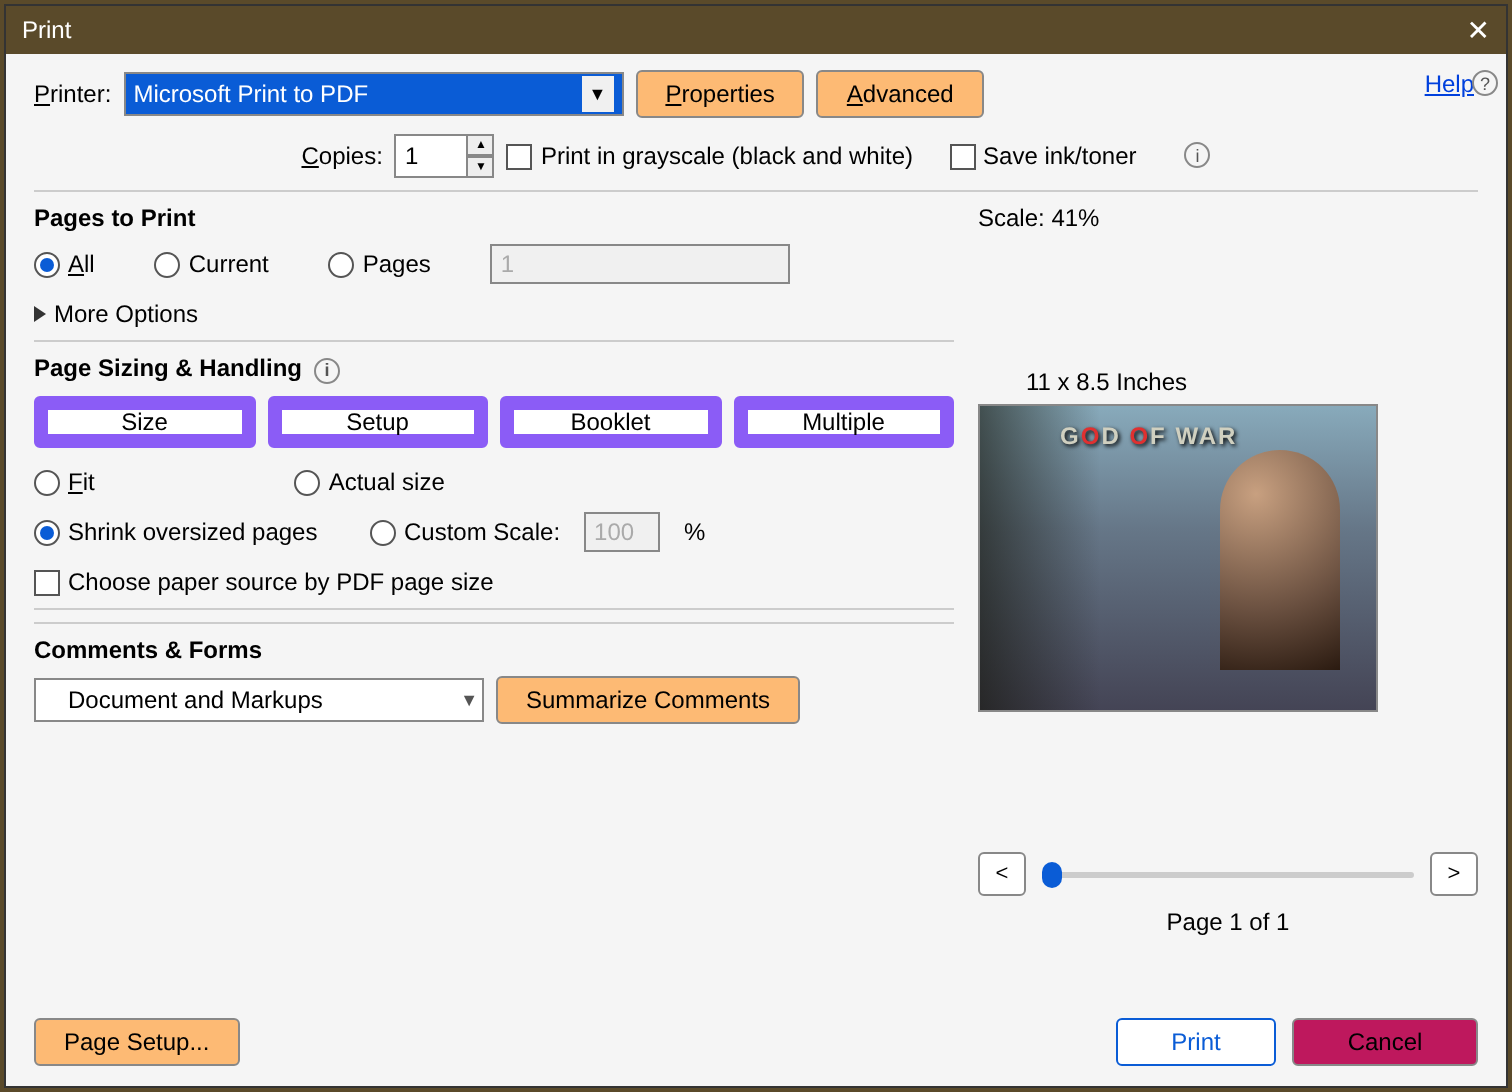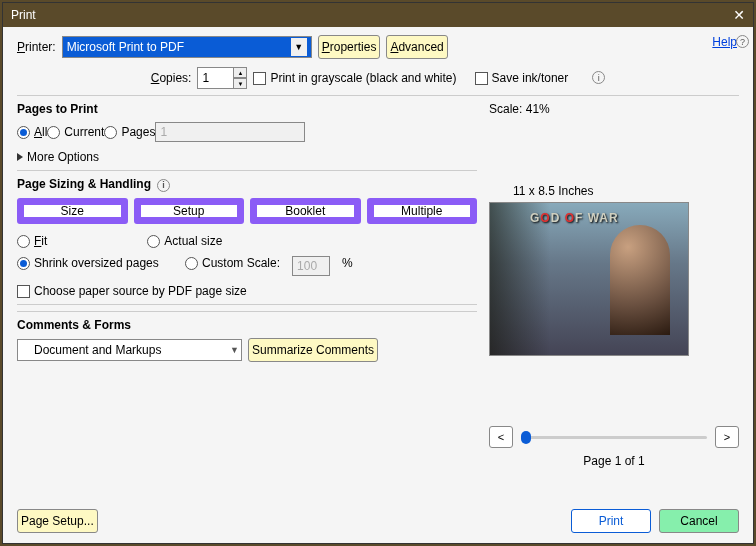--- a/index.html
+++ b/index.html
@@ -6,59 +6,59 @@
 body { background: #5a4a2a; width: 756px; height: 546px; overflow: hidden; }
 .dialog { width: 752px; height: 542px; margin: 2px; background: #f5f5f5; position: relative; border: 1px solid #333; }
 .titlebar { background: #5a4a2a; color: #fff; height: 24px; display: flex; align-items: center; padding: 0 8px; justify-content: space-between; }
 .titlebar .close { font-size: 14px; cursor: pointer; }
 .content { padding: 8px 14px; }
 .row { display: flex; align-items: center; gap: 6px; margin-bottom: 8px; }
 .lbl { color: #000; }
 .underline { text-decoration: underline; text-decoration-style: solid; }
 .printer-combo { width: 250px; background: #0a5cd6; color: #fff; border: 1px solid #888; height: 22px; display: flex; align-items: center; padding: 0 4px; position: relative; }
 .printer-combo .arrow { position: absolute; right: 4px; color: #000; background: #f0f0f0; width: 16px; height: 18px; display: flex; align-items: center; justify-content: center; font-size: 9px; }
-.btn { background: #fef9c3; border: 1px solid #888; border-radius: 3px; height: 24px; padding: 0 3px; cursor: pointer; }
+.btn { background: #fdba74; border: 1px solid #888; border-radius: 3px; height: 24px; padding: 0 14px; cursor: pointer; }
 .help { color: #0040dd; text-decoration: underline; position: absolute; right: 16px; top: 32px; }
 .help-q { position: absolute; right: 4px; top: 32px; width: 13px; height: 13px; border: 1px solid #888; border-radius: 50%; font-size: 9px; display: flex; align-items: center; justify-content: center; color: #555;}
 .spin { width: 50px; height: 22px; border: 1px solid #888; background: #fff; display: flex; align-items: center; padding: 0 4px; position: relative; }
 .spin-btns { position: absolute; right: -1px; top: -1px; width: 14px; height: 22px; display: flex; flex-direction: column; }
 .spin-btns div { flex: 1; border: 1px solid #888; background: #eee; font-size: 6px; display: flex; align-items: center; justify-content: center; }
 .chk { width: 13px; height: 13px; border: 1px solid #555; background: #fff; display: inline-block; margin-right: 4px; vertical-align: middle; }
 .radio { width: 13px; height: 13px; border: 1px solid #555; border-radius: 50%; background: #fff; display: inline-flex; align-items: center; justify-content: center; margin-right: 4px; vertical-align: middle; }
 .radio.sel::after { content: ""; width: 7px; height: 7px; background: #0a5cd6; border-radius: 50%; }
 .info-icon { width: 13px; height: 13px; border: 1px solid #888; border-radius: 50%; font-size: 9px; display: inline-flex; align-items: center; justify-content: center; color: #555; margin-left: 6px; }
 .hr { border-top: 1px solid #ccc; margin: 6px 0; }
 .cols { display: flex; gap: 12px; }
 .left { width: 460px; }
 .right { flex: 1; }
 .section-title { font-weight: 600; margin-bottom: 6px; }
 .btngroup { display: flex; gap: 6px; margin-bottom: 10px; }
 .btngroup .seg { flex: 1; height: 26px; border: 7px solid #8b5cf6; border-radius: 3px; background: #fff; display: flex; align-items: center; justify-content: center; cursor: pointer; }
-.radiorow { display: flex; align-items: center; margin-bottom: 8px; }
-.radiorow2 { display: flex; align-items: flex-start; gap: 12px; margin-bottom: 8px; }
+.radiorow { display: flex; align-items: center; gap: 30px; margin-bottom: 8px; }
+.radiorow2 { display: flex; align-items: center; gap: 12px; margin-bottom: 8px; }
 .txtfield { width: 38px; height: 20px; border: 1px solid #888; background: #f5f5f5; padding: 0 4px; color: #888; }
 .txtfield.disabled { background: #f0f0f0; color: #aaa; }
 .more { cursor: pointer; }
 .triangle { display: inline-block; width: 0; height: 0; border-top: 4px solid transparent; border-bottom: 4px solid transparent; border-left: 6px solid #333; margin-right: 4px; }
 .combobox { width: 225px; height: 22px; border: 1px solid #888; background: #fff; display: flex; align-items: center; padding: 0 16px; position: relative; }
 .combobox .arrow { position: absolute; right: 2px; font-size: 9px; color: #555; }
 .preview-box { width: 200px; height: 154px; border: 1px solid #888; background: linear-gradient(180deg, #8ab 0%, #678 40%, #445 100%); position: relative; overflow: hidden; margin-top: 4px; }
 .preview-box .logo { position: absolute; top: 8px; left: 40px; color: #d0d0c0; font-family: serif; font-size: 11px; font-weight: bold; text-shadow: 1px 1px 2px #000; letter-spacing: 1px;}
 .preview-box .logo .o { color: #e03030; }
 .preview-box .man { position: absolute; right: 18px; top: 22px; width: 60px; height: 110px; background: radial-gradient(circle at 30% 20%, #c8a080 0%, #6a5040 60%, #2a1a10 100%); border-radius: 30px 30px 0 0; }
 .preview-box .trees { position: absolute; left: 0; top: 0; width: 60px; height: 100%; background: linear-gradient(90deg, rgba(20,20,10,0.6), transparent); }
 .nav { display: flex; align-items: center; justify-content: space-between; margin-top: 70px; }
 .navbtn { width: 24px; height: 22px; border: 1px solid #888; background: #fff; border-radius: 3px; display: flex; align-items: center; justify-content: center; font-size: 11px;}
 .slider { flex: 1; margin: 0 8px; height: 3px; background: #ccc; border-radius: 2px; position: relative; }
 .slider::after { content:""; position: absolute; left: 0; top: -5px; width: 10px; height: 13px; background: #0a5cd6; border-radius: 5px; }
 .pageof { text-align: center; margin-top: 6px; }
 .footer { position: absolute; bottom: 10px; left: 14px; right: 14px; display: flex; justify-content: space-between; align-items: center; }
 .footer .rbtns { display: flex; gap: 8px; }
 .printbtn { width: 80px; height: 24px; border: 1px solid #0a5cd6; color: #0a5cd6; background: #fff; border-radius: 3px; }
-.cancelbtn { width: 80px; height: 24px; border: 1px solid #888; background: #86efac; border-radius: 3px; }
+.cancelbtn { width: 93px; height: 24px; border: 1px solid #888; background: #be185d; border-radius: 3px; }
 </style>
 </head>
 <body>
 
 <div class="dialog">
   <div class="titlebar">
     <span>Print</span>
     <span class="close">✕</span>
   </div>
 

